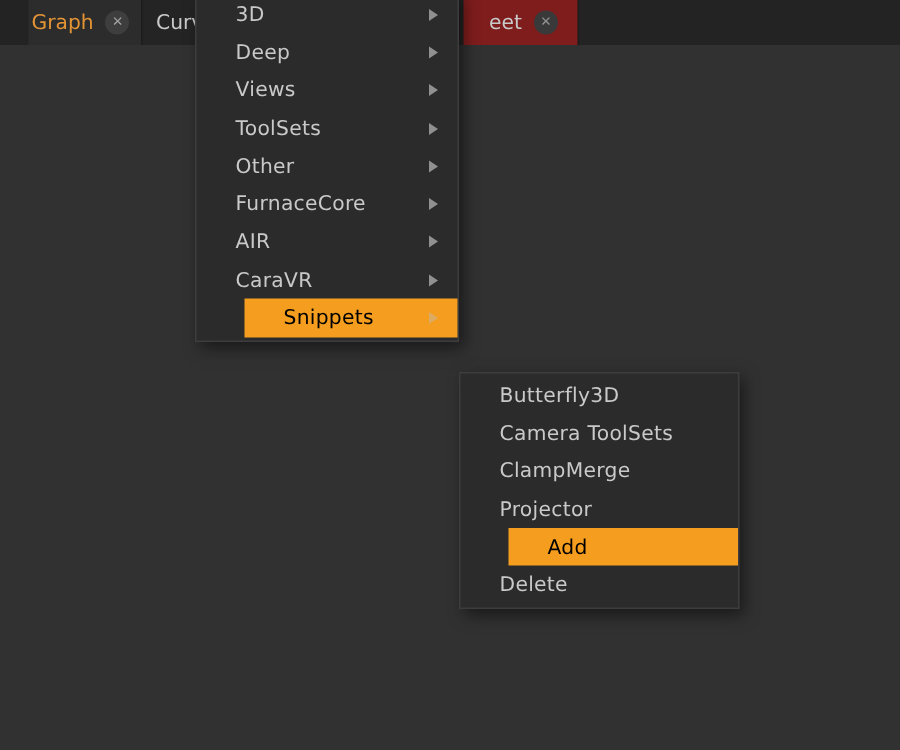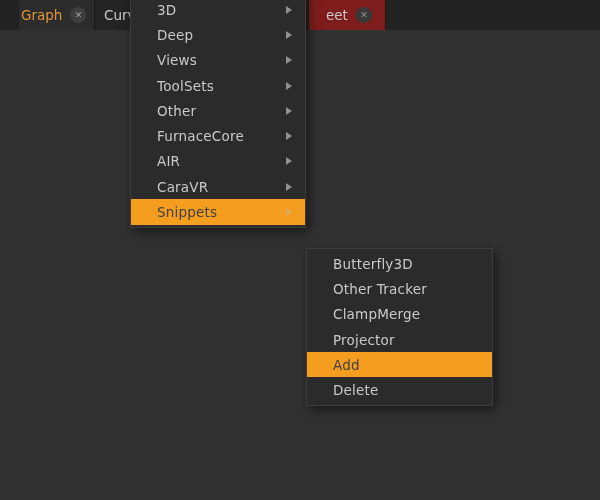--- a/index.html
+++ b/index.html
@@ -63,21 +63,22 @@
   .arrow{
     flex:0 0 auto;
     width:0;height:0;
     border-top:4.5px solid transparent;
     border-bottom:4.5px solid transparent;
     border-left:6px solid #909091;
     margin-right:3px;
   }
   .menu-item.hl{
     background:var(--accent,#F59D1E);
-    color:#404040;
+    color:#000000;
+    margin-left:32px;
   }
   .menu-item.hl .arrow{border-left-color:#DCAB63;}
 </style>
 </head>
 <body>
 
 <div class="content"></div>
 
 <div class="tabbar">
   <div class="tab tab-graph">
@@ -130,21 +131,21 @@
       <span class="mi-label">Snippets</span>
       <span class="arrow"></span>
     </div>
   </div>
 
 <div class="menu sub-menu">
     <div class="menu-item">
       <span class="mi-label">Butterfly3D</span>
     </div>
     <div class="menu-item">
-      <span class="mi-label">Other Tracker</span>
+      <span class="mi-label">Camera ToolSets</span>
     </div>
     <div class="menu-item">
       <span class="mi-label">ClampMerge</span>
     </div>
     <div class="menu-item">
       <span class="mi-label">Projector</span>
     </div>
     <div class="menu-item hl">
       <span class="mi-label">Add</span>
     </div>

